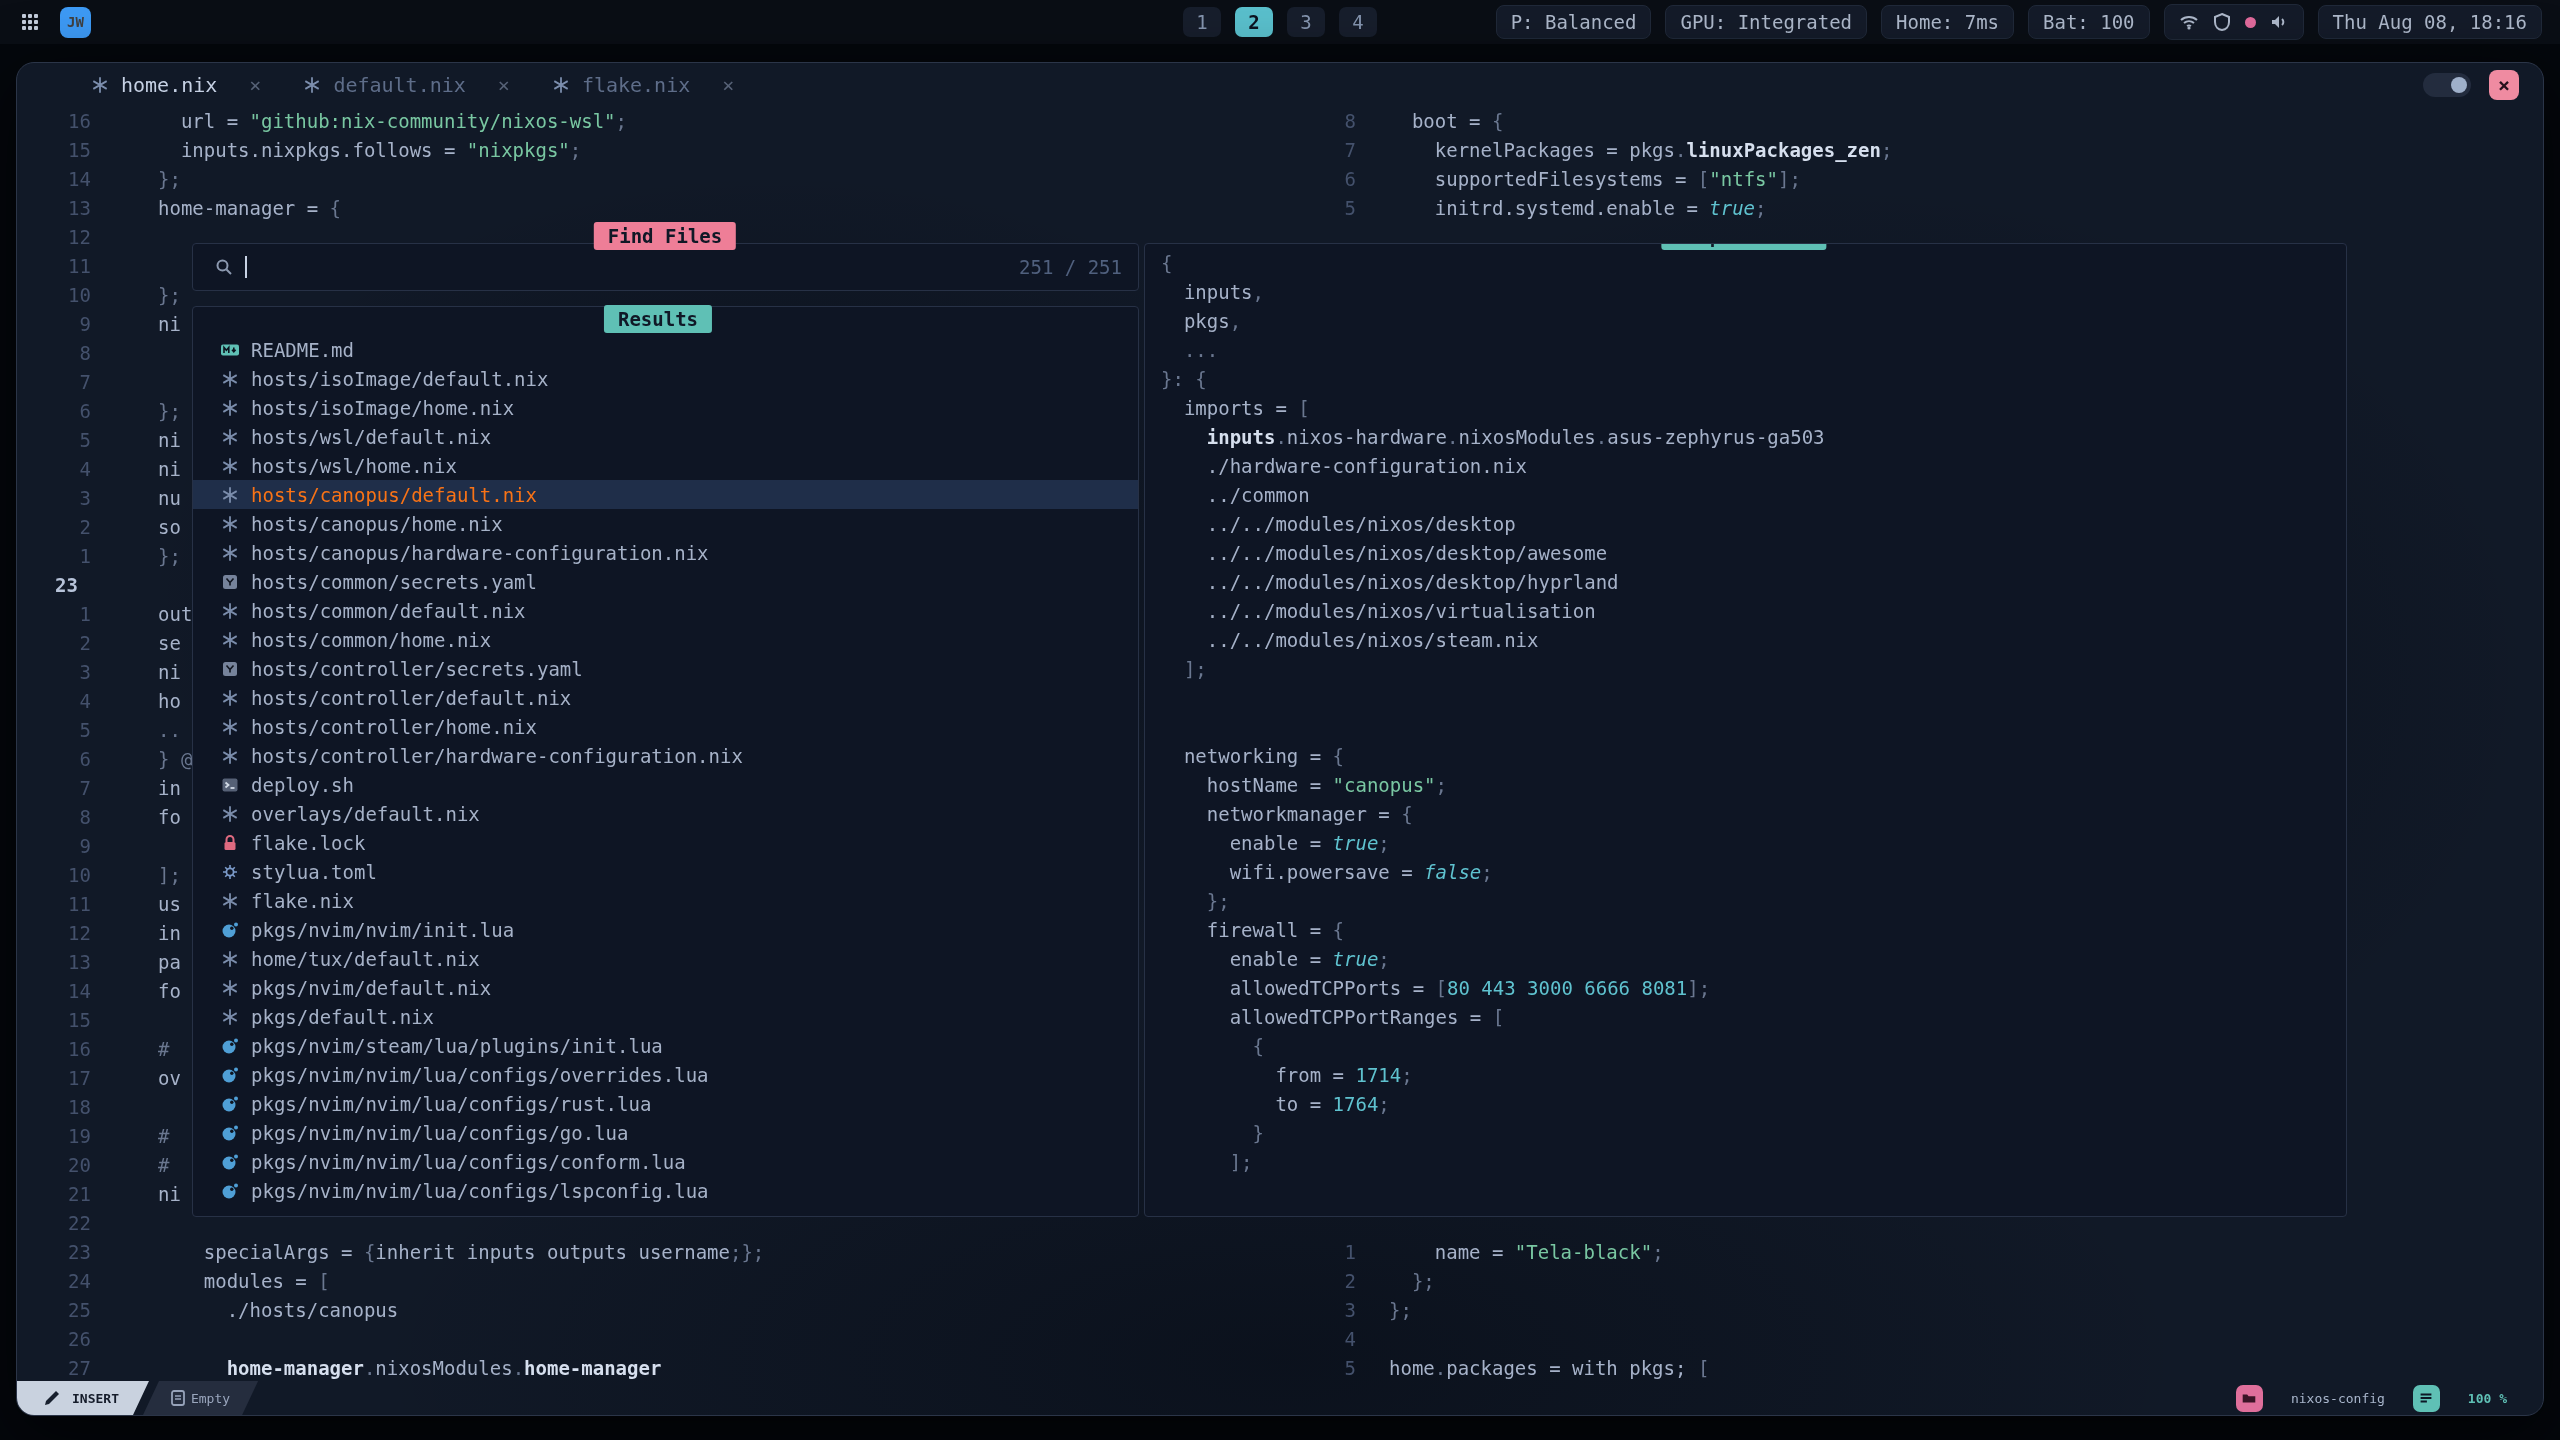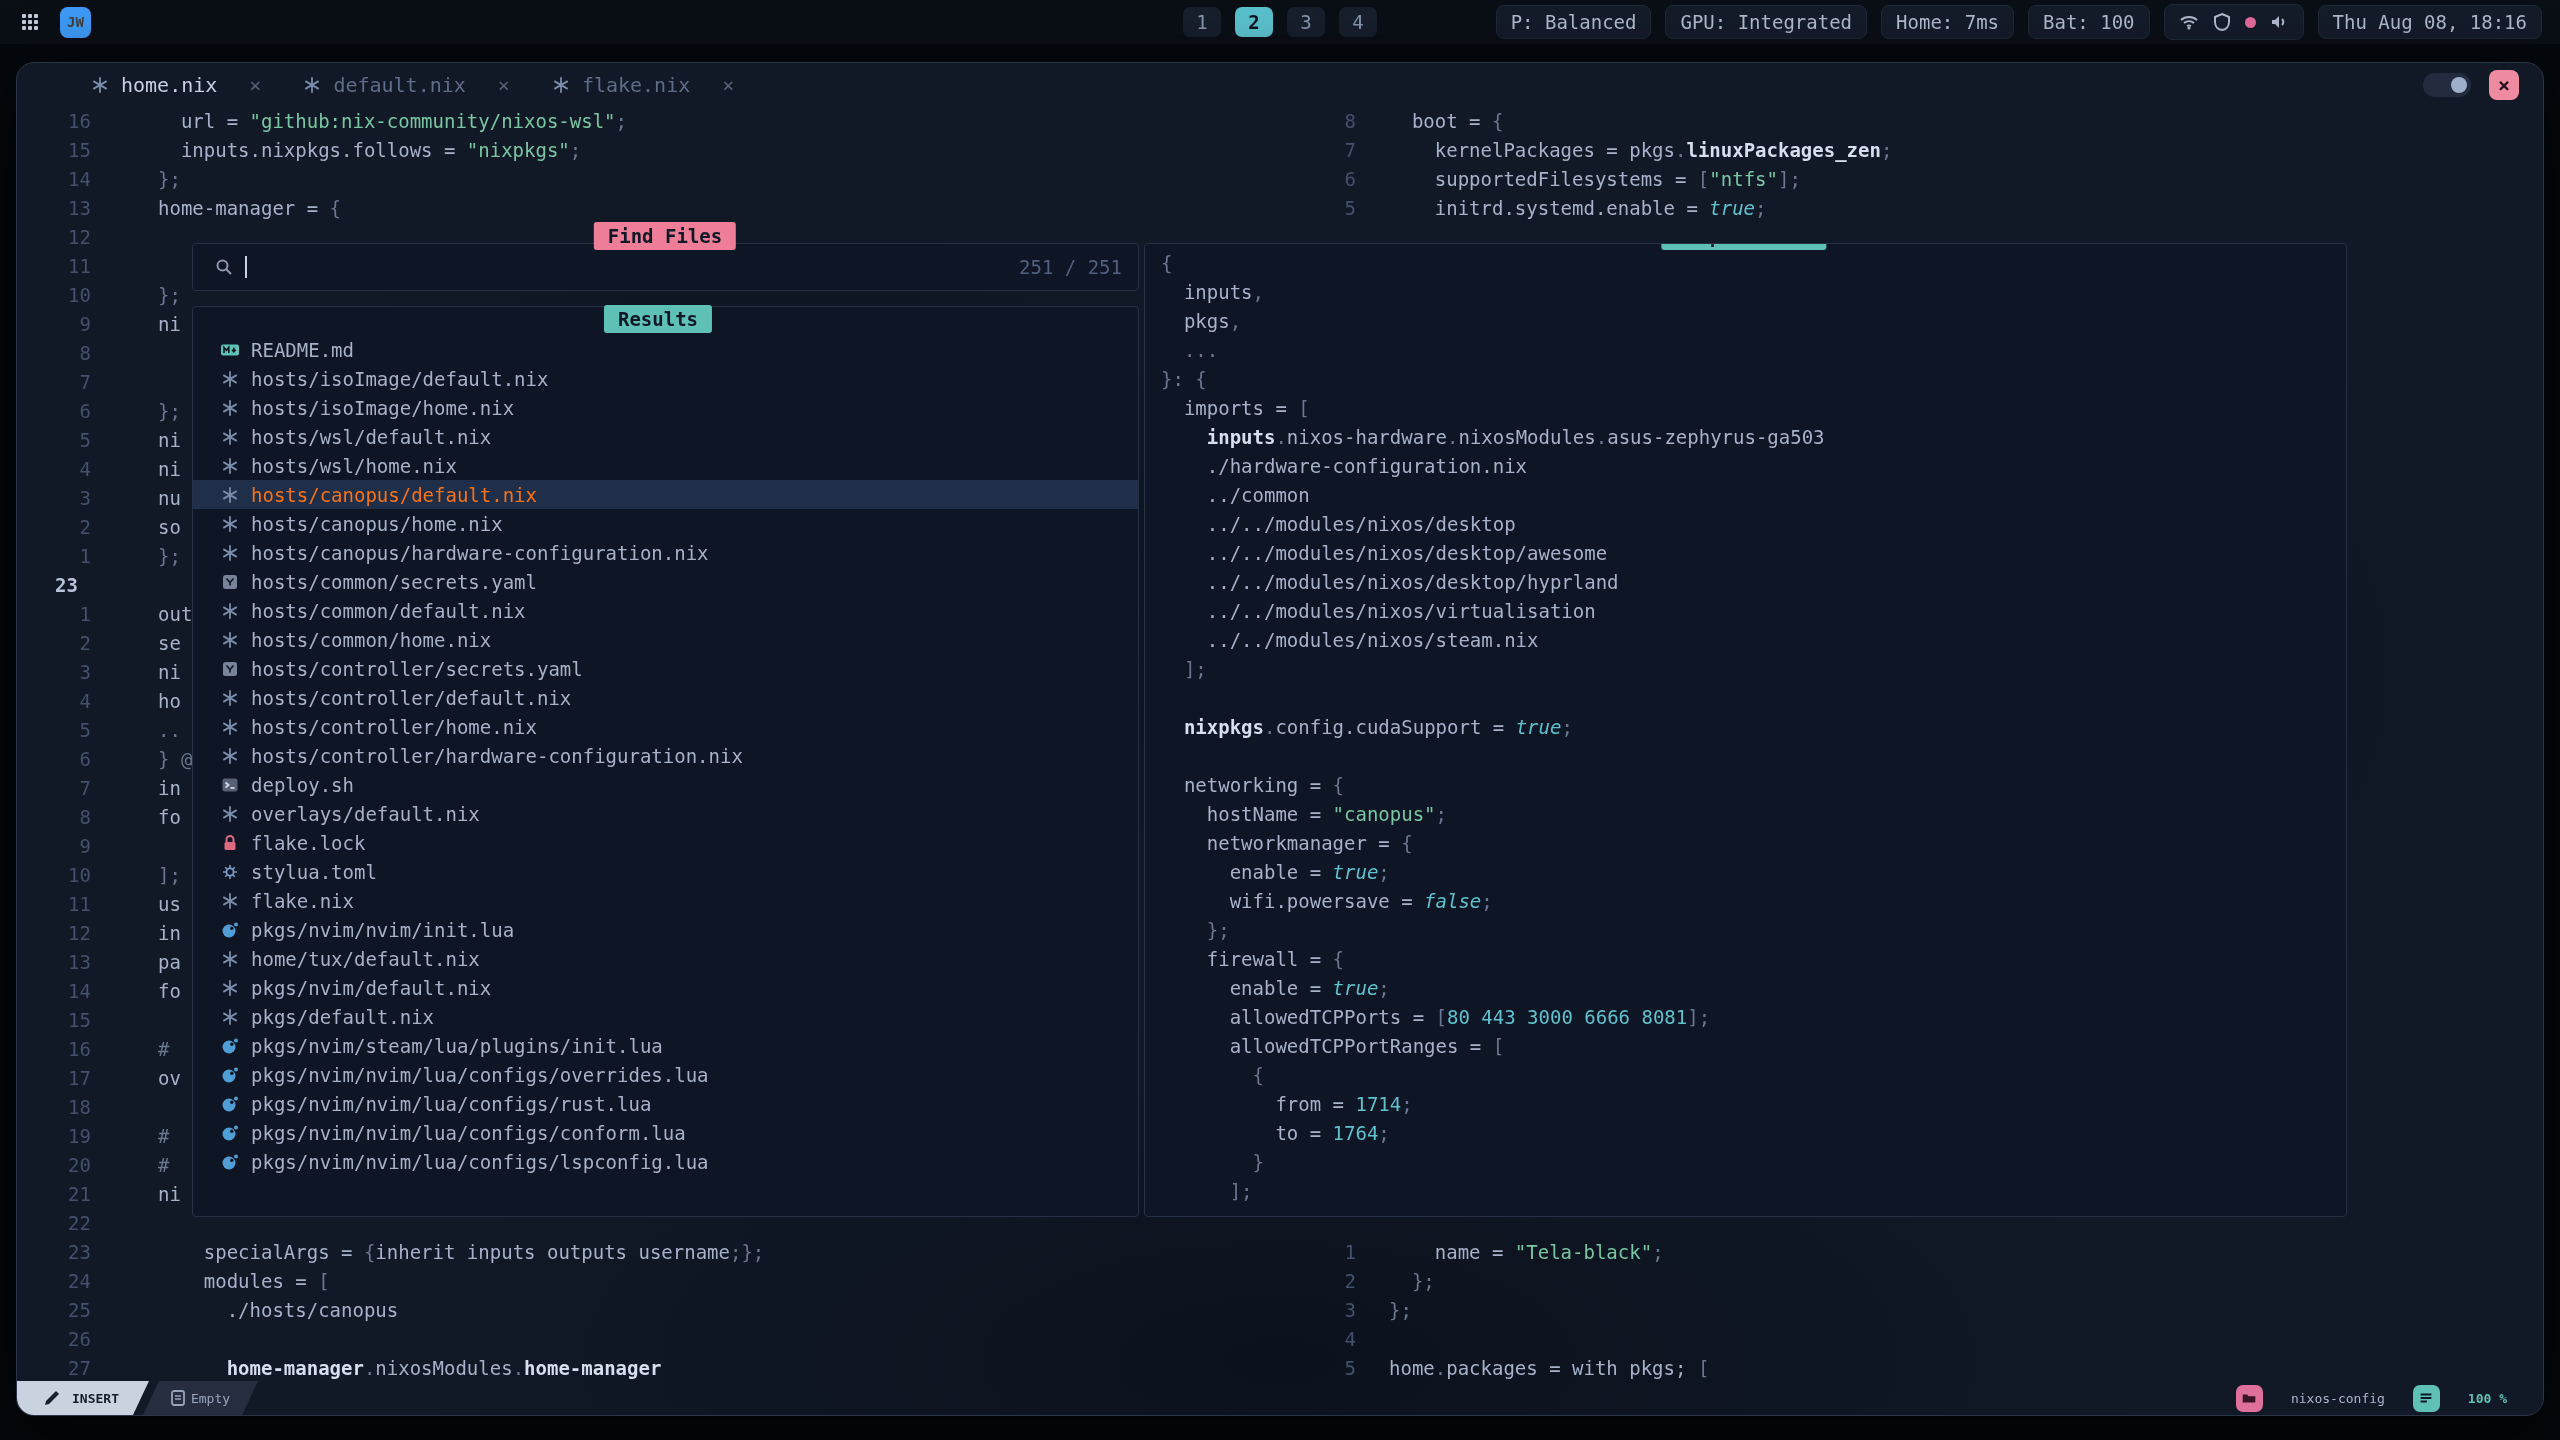--- a/index.html
+++ b/index.html
@@ -372,20 +372,25 @@
               </svg></span><span class="rname">pkgs/nvim/nvim/lua/configs/overrides.lua</span></div>
           <div class="rrow"><span class="ficon"><svg viewBox="0 0 20 20">
                 <circle cx="9" cy="11" r="6.5" fill="#4f9fd6"></circle>
                 <circle cx="16" cy="4.5" r="2" fill="#4f9fd6"></circle>
                 <circle cx="11.8" cy="8.2" r="1.7" fill="#0e1521"></circle>
               </svg></span><span class="rname">pkgs/nvim/nvim/lua/configs/rust.lua</span></div>
           <div class="rrow"><span class="ficon"><svg viewBox="0 0 20 20">
                 <circle cx="9" cy="11" r="6.5" fill="#4f9fd6"></circle>
                 <circle cx="16" cy="4.5" r="2" fill="#4f9fd6"></circle>
                 <circle cx="11.8" cy="8.2" r="1.7" fill="#0e1521"></circle>
+              </svg></span><span class="rname">pkgs/nvim/nvim/lua/configs/go.lua</span></div>
+          <div class="rrow"><span class="ficon"><svg viewBox="0 0 20 20">
+                <circle cx="9" cy="11" r="6.5" fill="#4f9fd6"></circle>
+                <circle cx="16" cy="4.5" r="2" fill="#4f9fd6"></circle>
+                <circle cx="11.8" cy="8.2" r="1.7" fill="#0e1521"></circle>
               </svg></span><span class="rname">pkgs/nvim/nvim/lua/configs/conform.lua</span></div>
           <div class="rrow"><span class="ficon"><svg viewBox="0 0 20 20">
                 <circle cx="9" cy="11" r="6.5" fill="#4f9fd6"></circle>
                 <circle cx="16" cy="4.5" r="2" fill="#4f9fd6"></circle>
                 <circle cx="11.8" cy="8.2" r="1.7" fill="#0e1521"></circle>
               </svg></span><span class="rname">pkgs/nvim/nvim/lua/configs/lspconfig.lua</span></div>
         </div>
     </div>
 
     <div class="float preview-win">
@@ -400,21 +405,20 @@
           <div class="crow"><span class="ctext"><span class="c-b">    </span><span class="c-w">inputs</span><span class="c-p">.</span><span class="c-b">nixos-hardware</span><span class="c-p">.</span><span class="c-b">nixosModules</span><span class="c-p">.</span><span class="c-b">asus-zephyrus-ga503</span></span></div>
           <div class="crow"><span class="ctext"><span class="c-b">    ./hardware-configuration.nix</span></span></div>
           <div class="crow"><span class="ctext"><span class="c-b">    ../common</span></span></div>
           <div class="crow"><span class="ctext"><span class="c-b">    ../../modules/nixos/desktop</span></span></div>
           <div class="crow"><span class="ctext"><span class="c-b">    ../../modules/nixos/desktop/awesome</span></span></div>
           <div class="crow"><span class="ctext"><span class="c-b">    ../../modules/nixos/desktop/hyprland</span></span></div>
           <div class="crow"><span class="ctext"><span class="c-b">    ../../modules/nixos/virtualisation</span></span></div>
           <div class="crow"><span class="ctext"><span class="c-b">    ../../modules/nixos/steam.nix</span></span></div>
           <div class="crow"><span class="ctext"><span class="c-p">  ];</span></span></div>
           <div class="crow"><span class="ctext"></span></div>
-          <div class="crow"><span class="ctext"><span class="c-b">  </span><span class="c-w">nixpkgs</span><span class="c-p">.</span><span class="c-b">config.cudaSupport</span><span class="c-b"> = </span><span class="c-c">true</span><span class="c-p">;</span></span></div>
           <div class="crow"><span class="ctext"></span></div>
           <div class="crow"><span class="ctext"><span class="c-b">  networking = </span><span class="c-p">{</span></span></div>
           <div class="crow"><span class="ctext"><span class="c-b">    hostName = </span><span class="c-s">"canopus"</span><span class="c-p">;</span></span></div>
           <div class="crow"><span class="ctext"><span class="c-b">    networkmanager = </span><span class="c-p">{</span></span></div>
           <div class="crow"><span class="ctext"><span class="c-b">      enable = </span><span class="c-c">true</span><span class="c-p">;</span></span></div>
           <div class="crow"><span class="ctext"><span class="c-b">      wifi.powersave = </span><span class="c-c">false</span><span class="c-p">;</span></span></div>
           <div class="crow"><span class="ctext"><span class="c-p">    };</span></span></div>
           <div class="crow"><span class="ctext"><span class="c-b">    firewall = </span><span class="c-p">{</span></span></div>
           <div class="crow"><span class="ctext"><span class="c-b">      enable = </span><span class="c-c">true</span><span class="c-p">;</span></span></div>
           <div class="crow"><span class="ctext"><span class="c-b">      allowedTCPPorts = </span><span class="c-p">[</span><span class="c-n">80 443 3000 6666 8081</span><span class="c-p">];</span></span></div>

